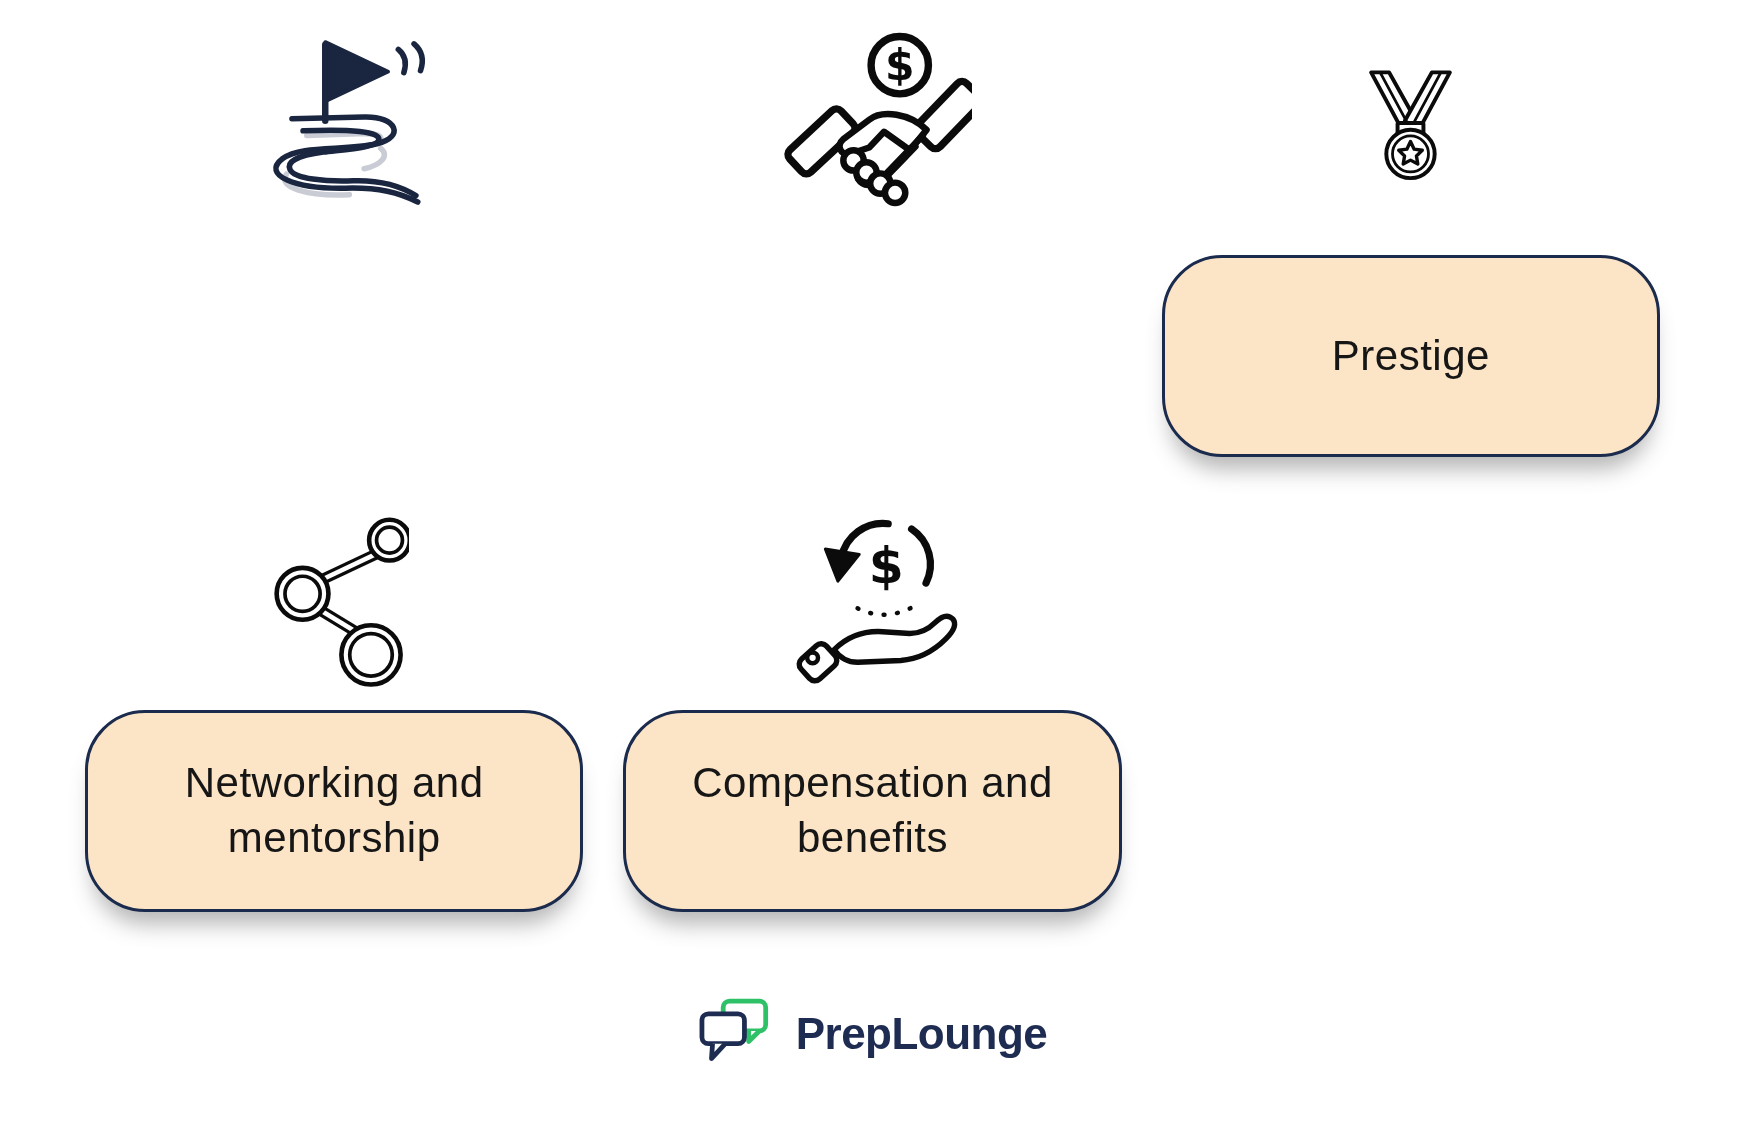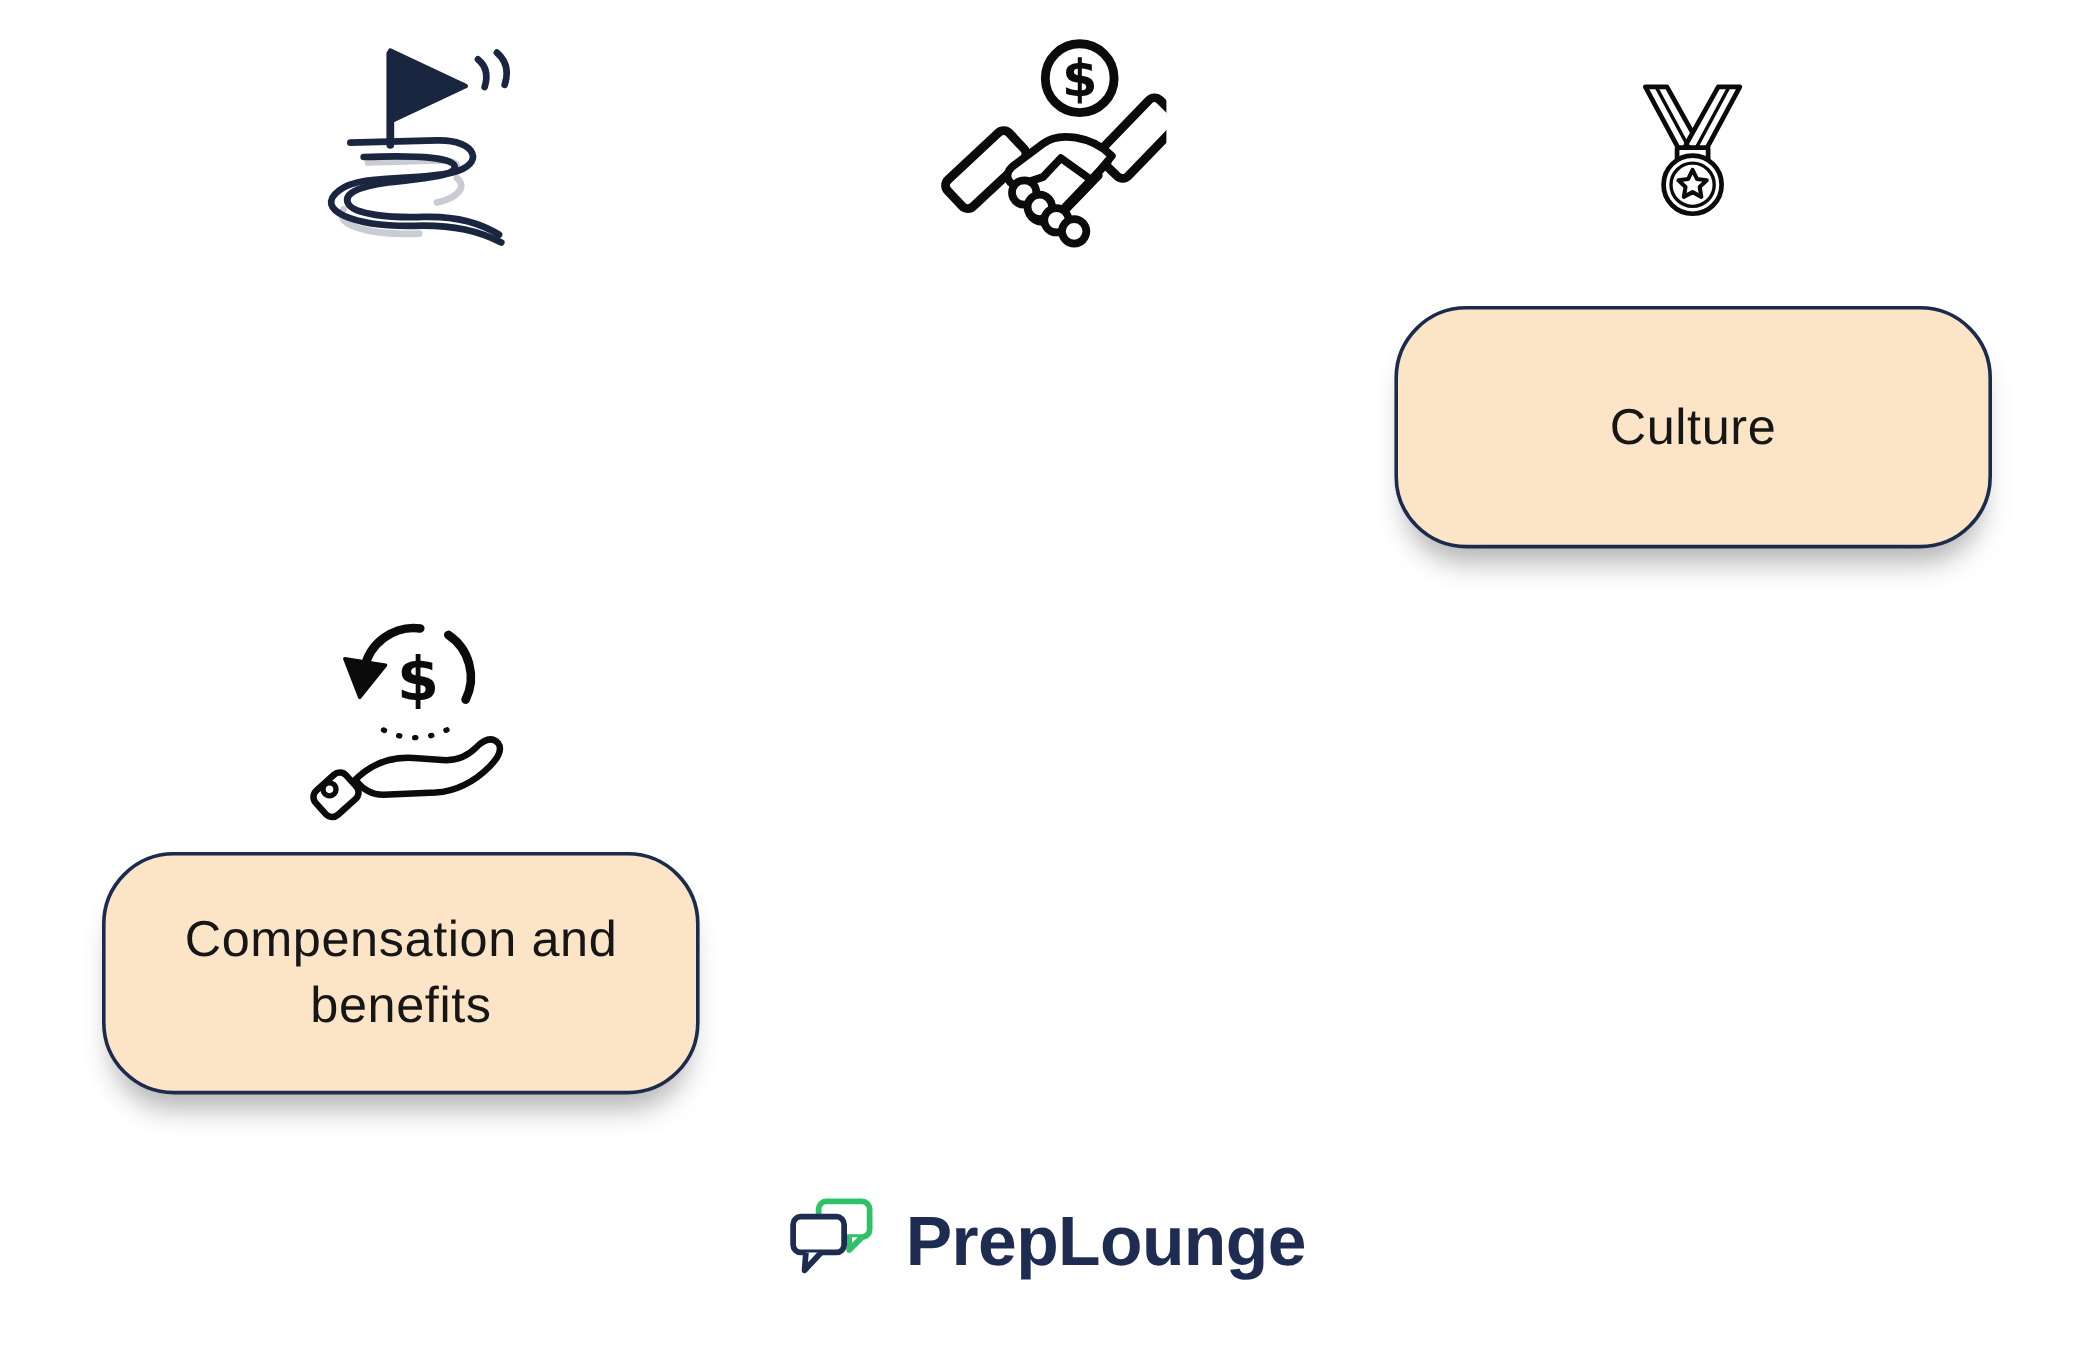--- a/index.html
+++ b/index.html
@@ -57,21 +57,21 @@
   .fl{fill:currentColor;stroke:currentColor;stroke-linejoin:round;}
   .icon-black{color:var(--icon-black);}
   .icon-navy{color:var(--icon-navy);}
   .shadow-st{fill:none;stroke:var(--icon-shadow);stroke-linecap:round;stroke-linejoin:round;}
   .dollar{font-family:"DejaVu Sans", sans-serif;font-weight:bold;fill:currentColor;stroke:none;}
   footer{
     margin-top:86px;
     display:flex;align-items:center;justify-content:center;gap:20px;
   }
   .logo-text{
-    font-size:58px;
+    font-size:44px;
     font-weight:bold;
     color:var(--logo-navy);
     letter-spacing:-0.5px;
   }
 </style>
 </head>
 <body>
 
 <main>
 
@@ -128,29 +128,51 @@
           <path class="fw" stroke-width="7" d="M190 10 L158 10 L110 96 L134 114 Z"></path>
           <path class="st" stroke-width="5" d="M174 10 L124 103"></path>
           <rect class="fw" stroke-width="7" x="97" y="100" width="46" height="22" rx="2"></rect>
 
           <circle class="fw" stroke-width="7" cx="120" cy="155" r="43"></circle>
           <circle class="st" stroke-width="5" cx="120" cy="155" r="32"></circle>
           <path class="fw" stroke-width="6" d="M120 133 L126.5 146.5 L141 148.5 L130.5 158.5 L133 173 L120 166 L107 173 L109.5 158.5 L99 148.5 L113.5 146.5 Z"></path>
         </svg>
       </div>
       <div class="card">
-        <span class="card-label">Culture</span>
+        <span class="card-label">Prestige</span>
       </div>
     </div>
 
   </section>
 
   <section class="grid row2">
 
 
+    <div class="cell">
+      <div class="icon-wrap">
+        <svg class="icon-black" width="150" height="185" viewBox="0 0 160 200" aria-hidden="true">
+
+          <line x1="62" y1="83" x2="136" y2="48" stroke="currentColor" stroke-width="12"></line>
+          <line x1="62" y1="83" x2="136" y2="48" stroke="#fff" stroke-width="5"></line>
+          <line x1="64" y1="113" x2="120" y2="147" stroke="currentColor" stroke-width="12"></line>
+          <line x1="64" y1="113" x2="120" y2="147" stroke="#fff" stroke-width="5"></line>
+
+          <circle class="fw" stroke-width="5" cx="140" cy="38" r="22"></circle>
+          <circle class="st" stroke-width="4" cx="140" cy="38" r="14"></circle>
+          <circle class="fw" stroke-width="5" cx="46" cy="96" r="28"></circle>
+          <circle class="st" stroke-width="4" cx="46" cy="96" r="19"></circle>
+          <circle class="fw" stroke-width="5" cx="120" cy="162" r="32"></circle>
+          <circle class="st" stroke-width="4" cx="120" cy="162" r="23"></circle>
+        </svg>
+      </div>
+      <div class="card">
+        <span class="card-label">Networking and
+mentorship</span>
+      </div>
+    </div>
 
     <div class="cell">
       <div class="icon-wrap">
         <svg class="icon-black" width="180" height="185" viewBox="0 0 200 200" aria-hidden="true">
 
           <path class="st" stroke-width="8" d="M144 24 A47 47 0 0 1 160 84"></path>
           <path class="st" stroke-width="8" d="M118 18 A47 47 0 0 0 66 56"></path>
           <path class="fl" stroke-width="3" d="M48 46 L86 52 L62 82 Z"></path>
           <text class="dollar" x="116" y="84" font-size="56" text-anchor="middle">$</text>
 

